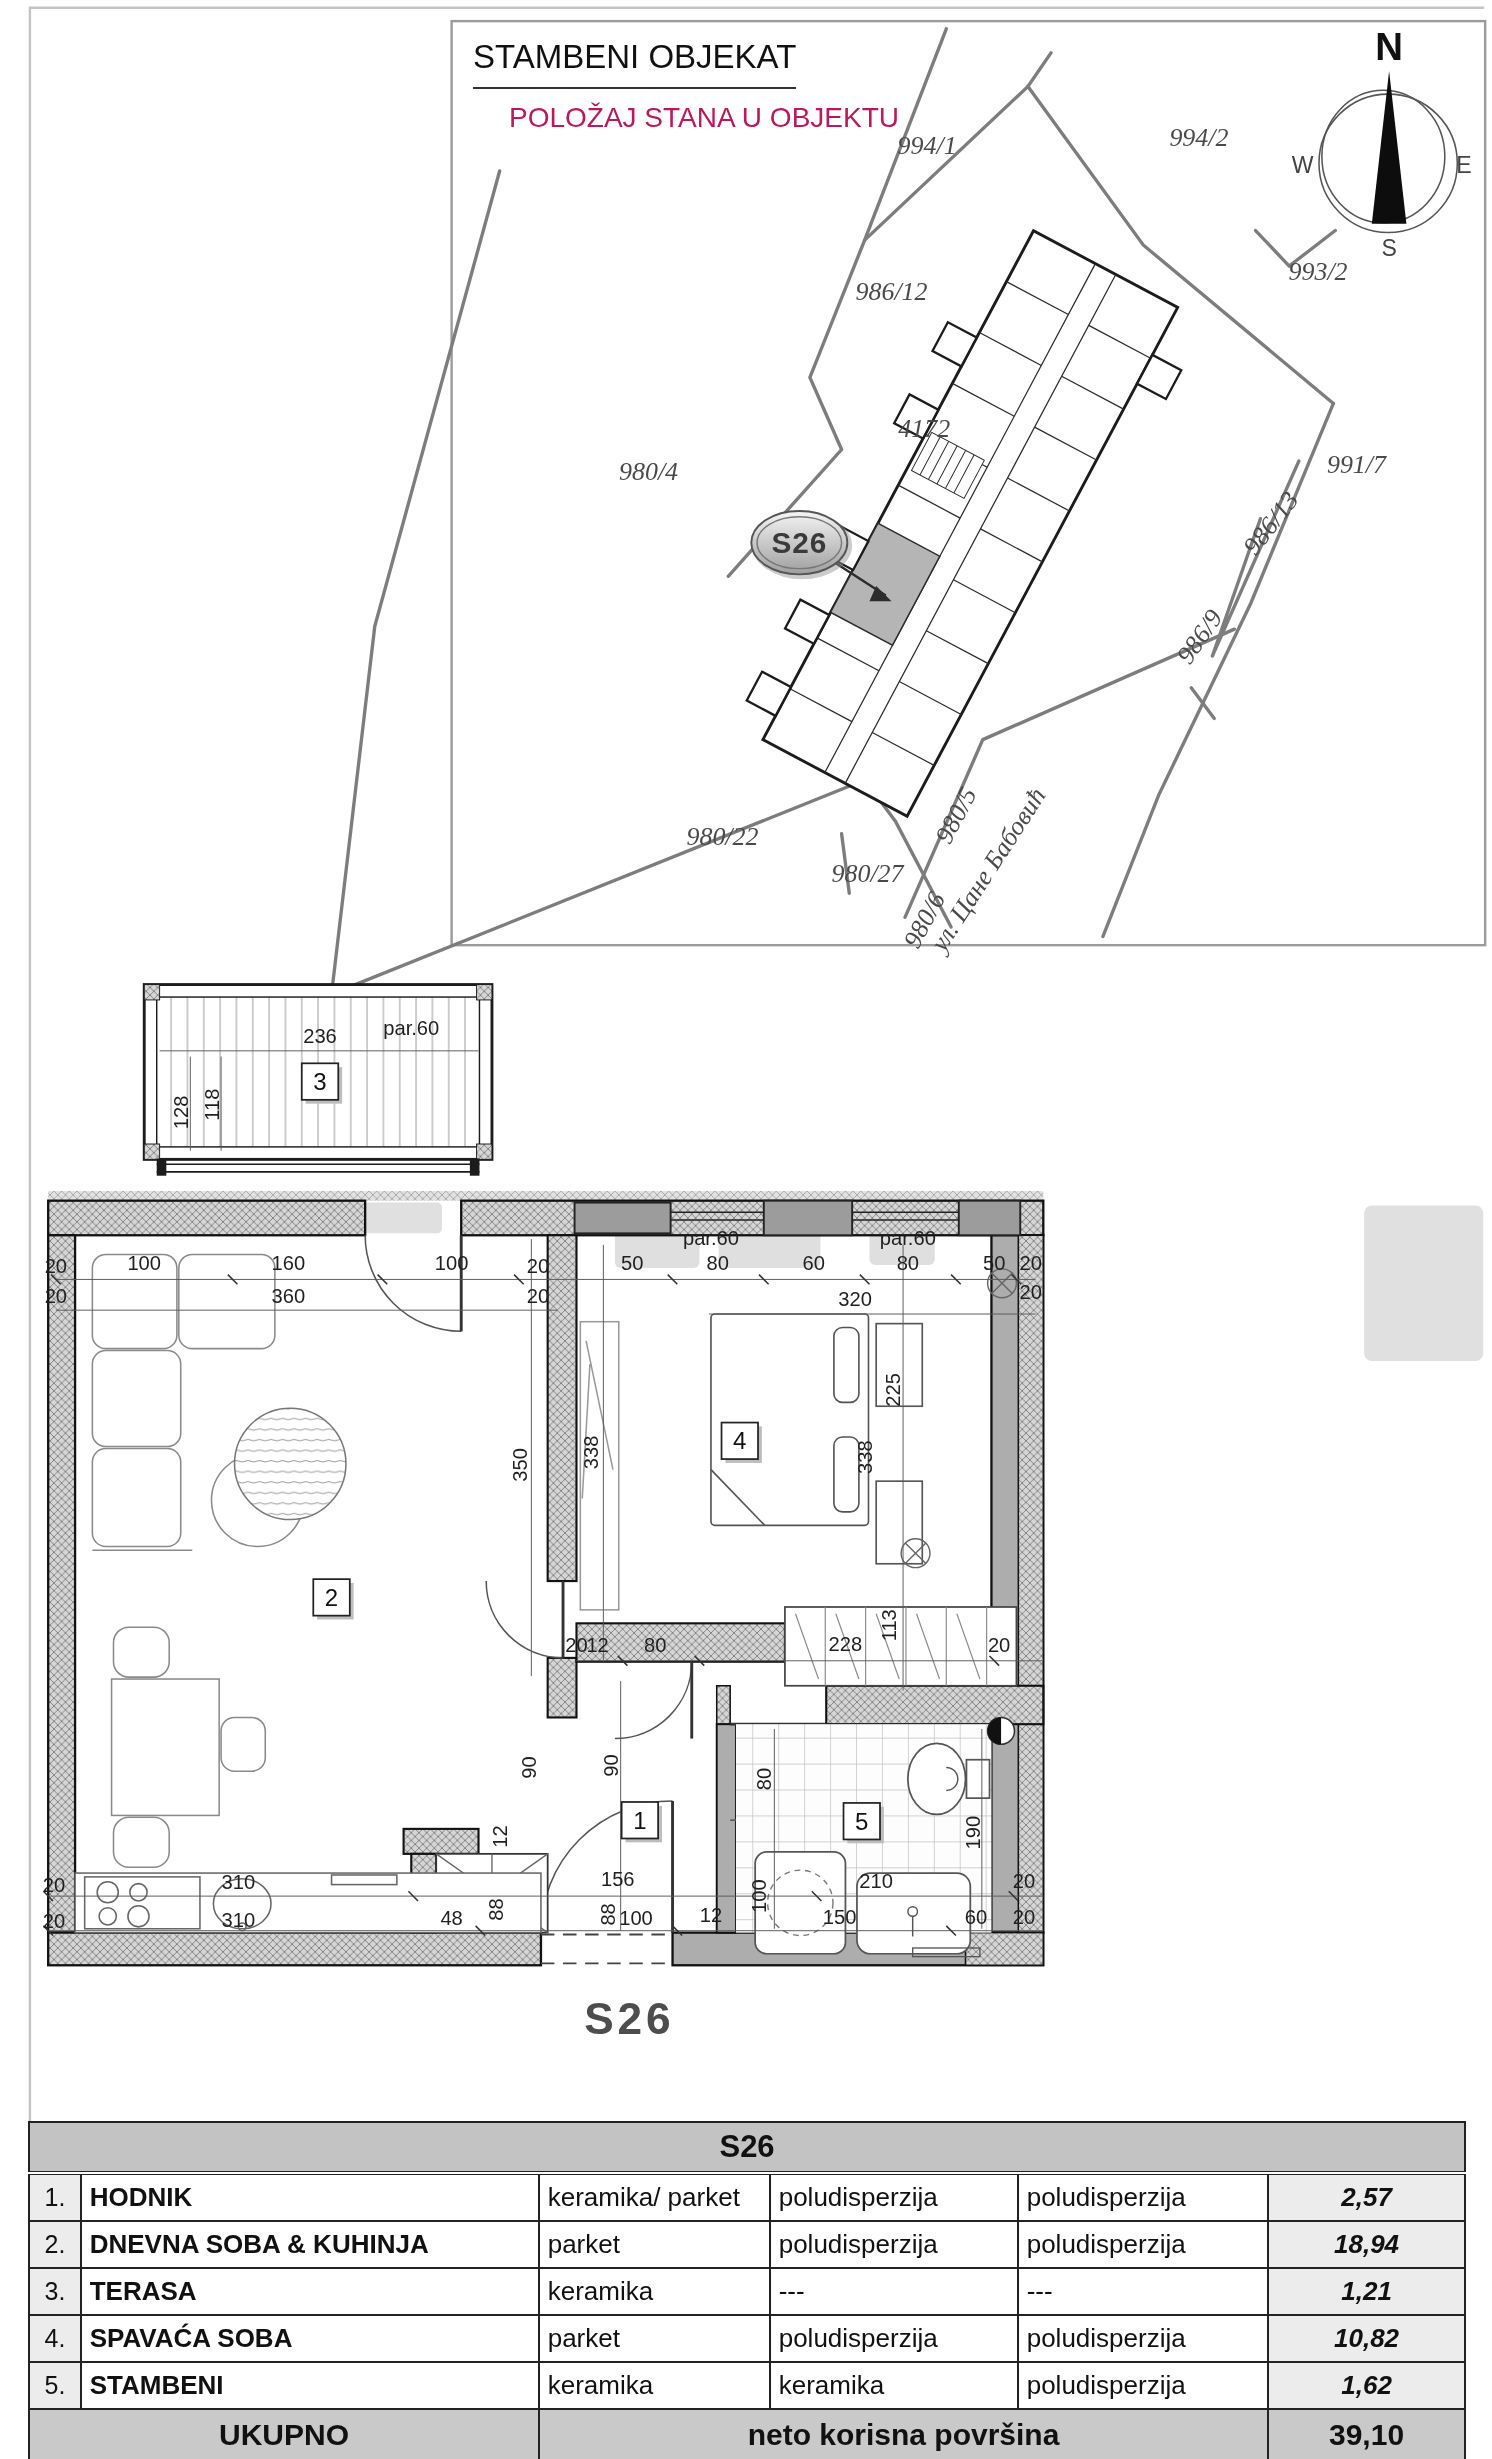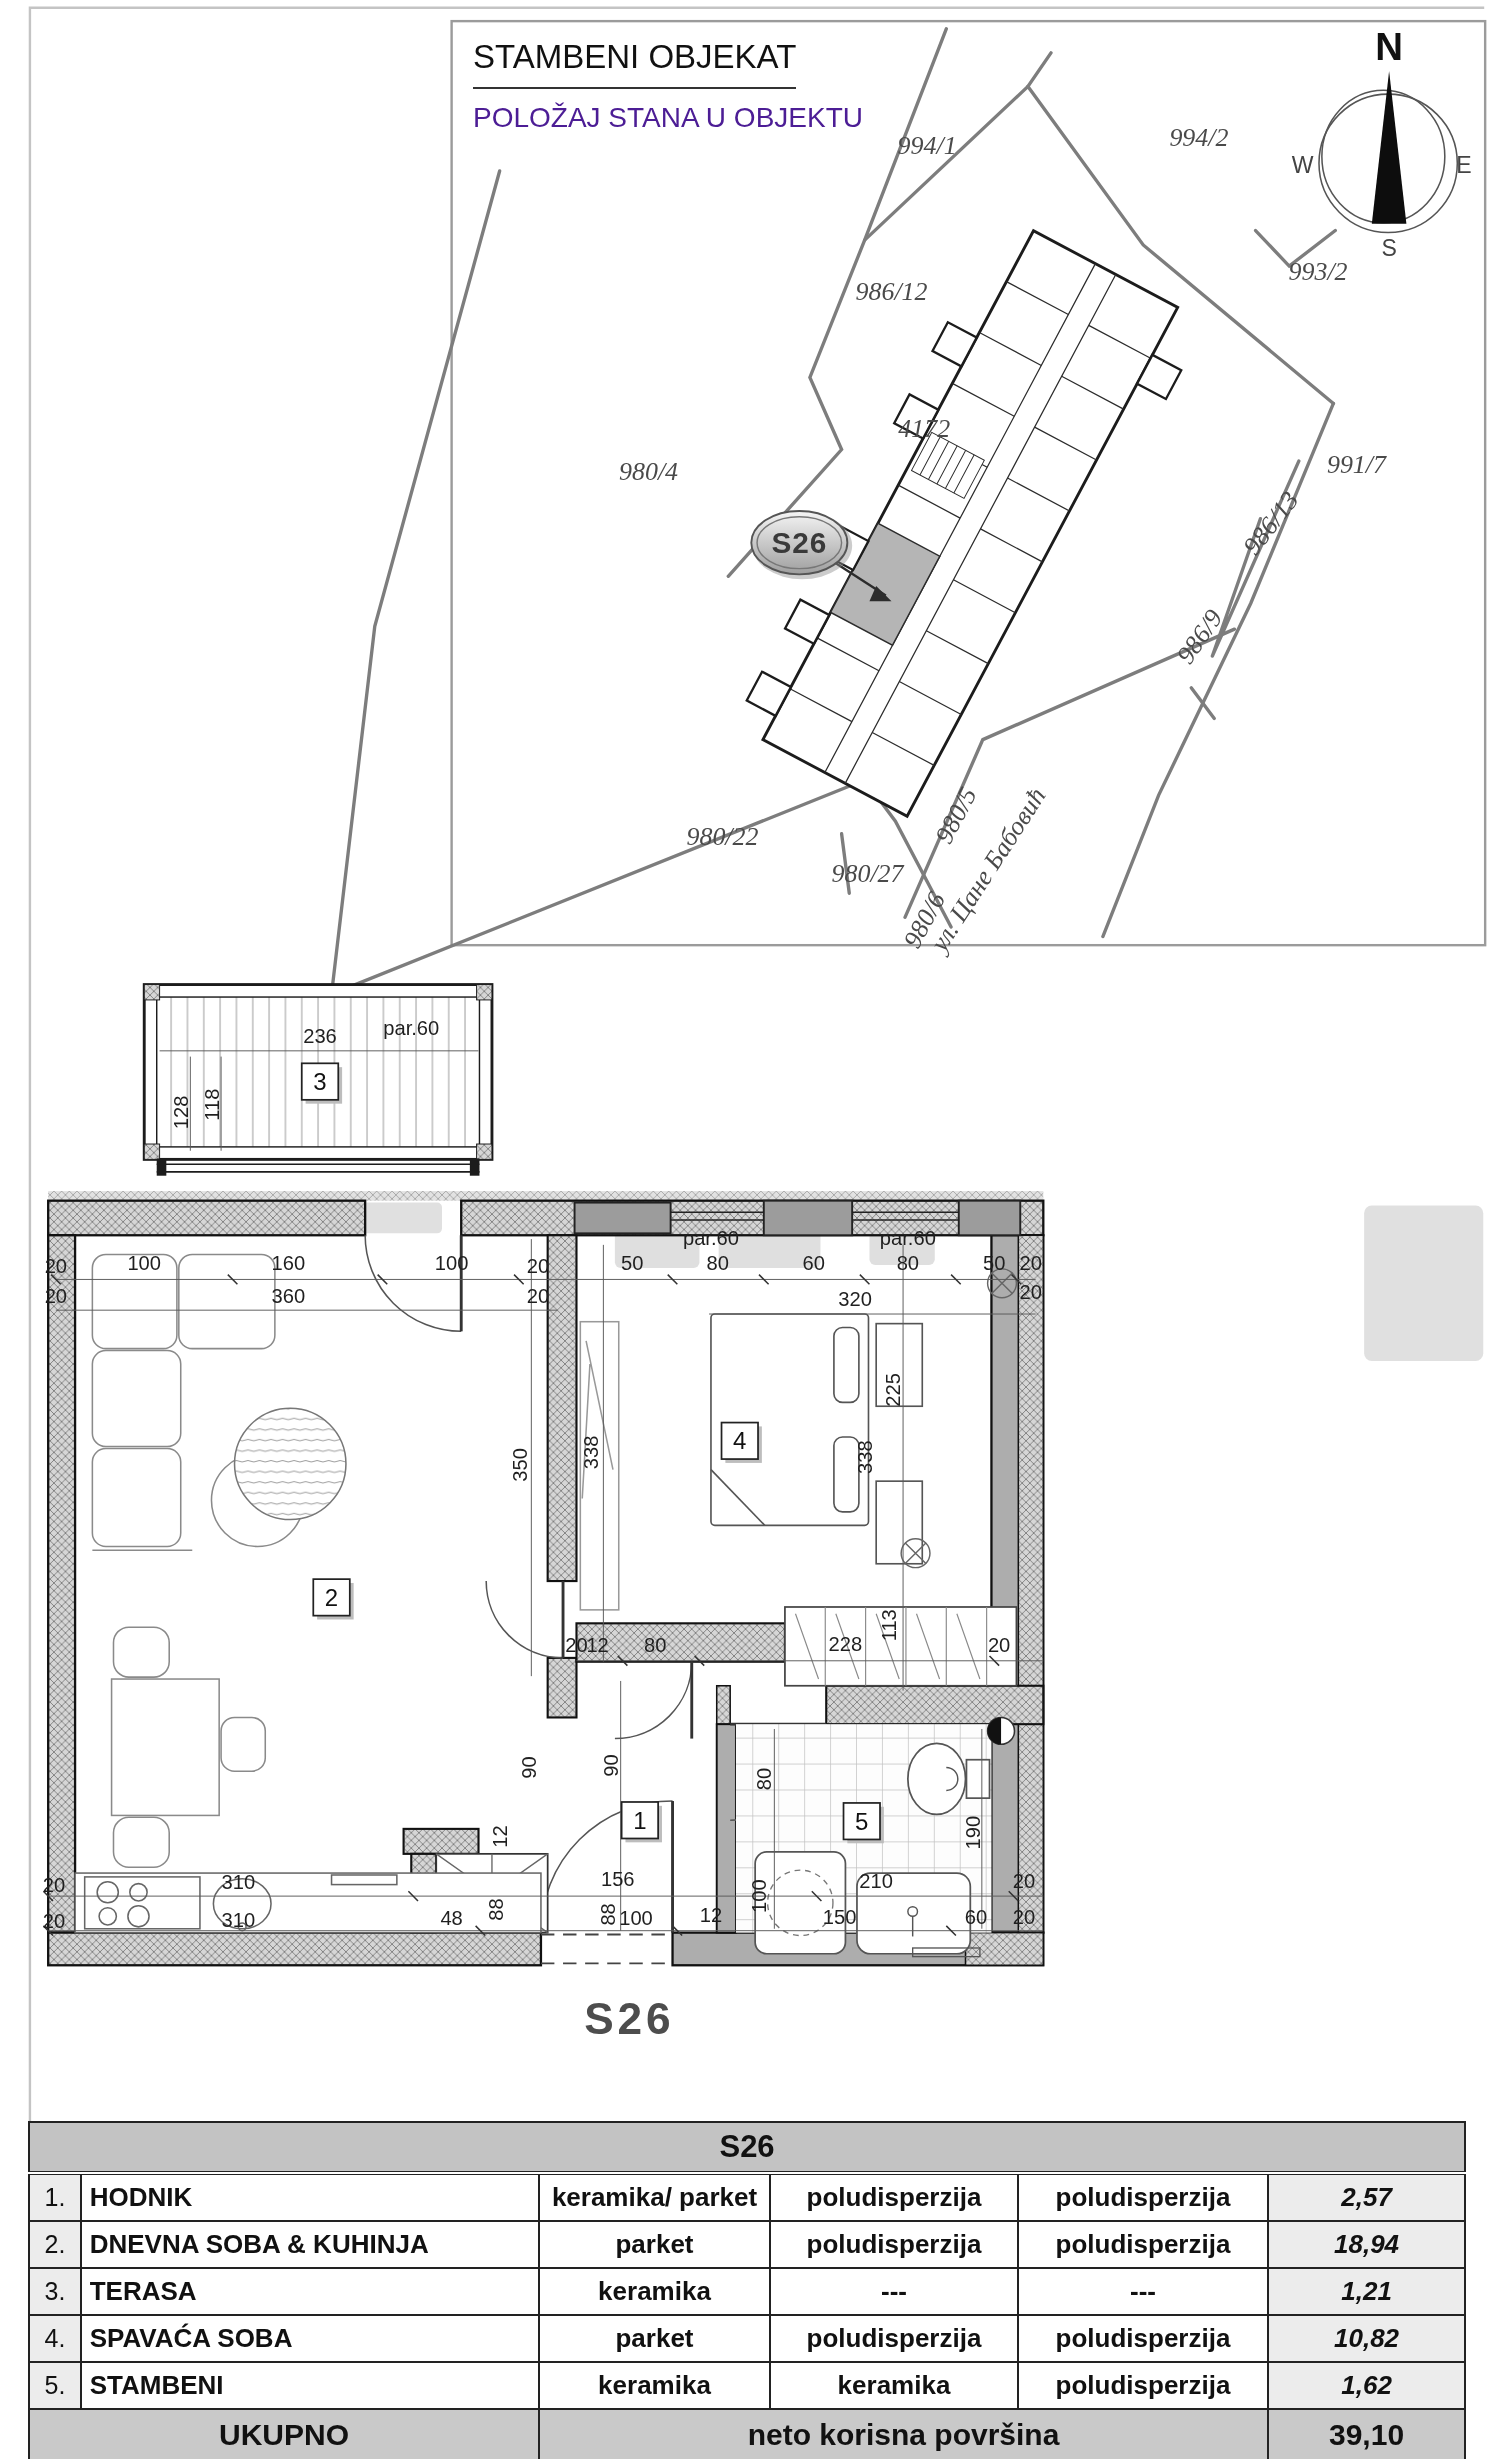--- a/index.html
+++ b/index.html
@@ -14,31 +14,31 @@
   .badge-text{font-size:31px;font-weight:bold;fill:#3a3a3a;letter-spacing:1px;}
   .compass-n{font-size:40px;font-weight:bold;fill:#111;}
   .compass-sub{font-size:24px;fill:#444;}
   .plan-caption{font-size:46px;font-weight:bold;fill:#4d4d4d;letter-spacing:4px;}
   
   #title-block{position:absolute;left:473px;top:38px;z-index:5;}
   #title-block .t1{font-size:33px;color:#111;display:inline-block;border-bottom:2.9px solid #333;
                    padding-bottom:11px;margin-bottom:13.4px;}
   #title-block .t2{font-size:28px;color:#111;display:inline-block;border-bottom:2.9px solid #333;
                    padding-bottom:6.7px;margin-bottom:7.7px;}
-  #title-block .t3{font-size:28px;color:#4c1d95;}
+  #title-block .t3{font-size:28px;color:#be185d;margin-left:36px;}
   
   #area-table{position:absolute;left:28px;top:2121px;width:1435px;z-index:5;
               border-collapse:collapse;table-layout:fixed;background:#fff;}
   #area-table td{border:2.9px solid #222;font-size:26px;color:#111;overflow:hidden;
                  white-space:nowrap;padding:0 7.7px;height:45px;}
   #area-table .hdr{background:#c3c3c3;font-weight:bold;font-size:31px;text-align:center;
                    height:48px;border-bottom:4.8px double #222;}
   #area-table .num{background:#ececec;text-align:center;font-size:25px;}
   #area-table .nm{font-weight:bold;text-align:left;}
-  #area-table .fin{text-align:center;font-weight:bold;}
+  #area-table .fin{text-align:left;font-weight:normal;}
   #area-table .val{background:#ececec;text-align:center;font-weight:bold;font-style:italic;}
   #area-table .tot td{background:#c9c9c9;font-weight:bold;font-size:30px;text-align:center;height:50px;}
 </style>
 </head>
 <body>
 
 <div id="page">
 
   <div id="title-block">
     <div><span class="t1">STAMBENI OBJEKAT</span></div>

